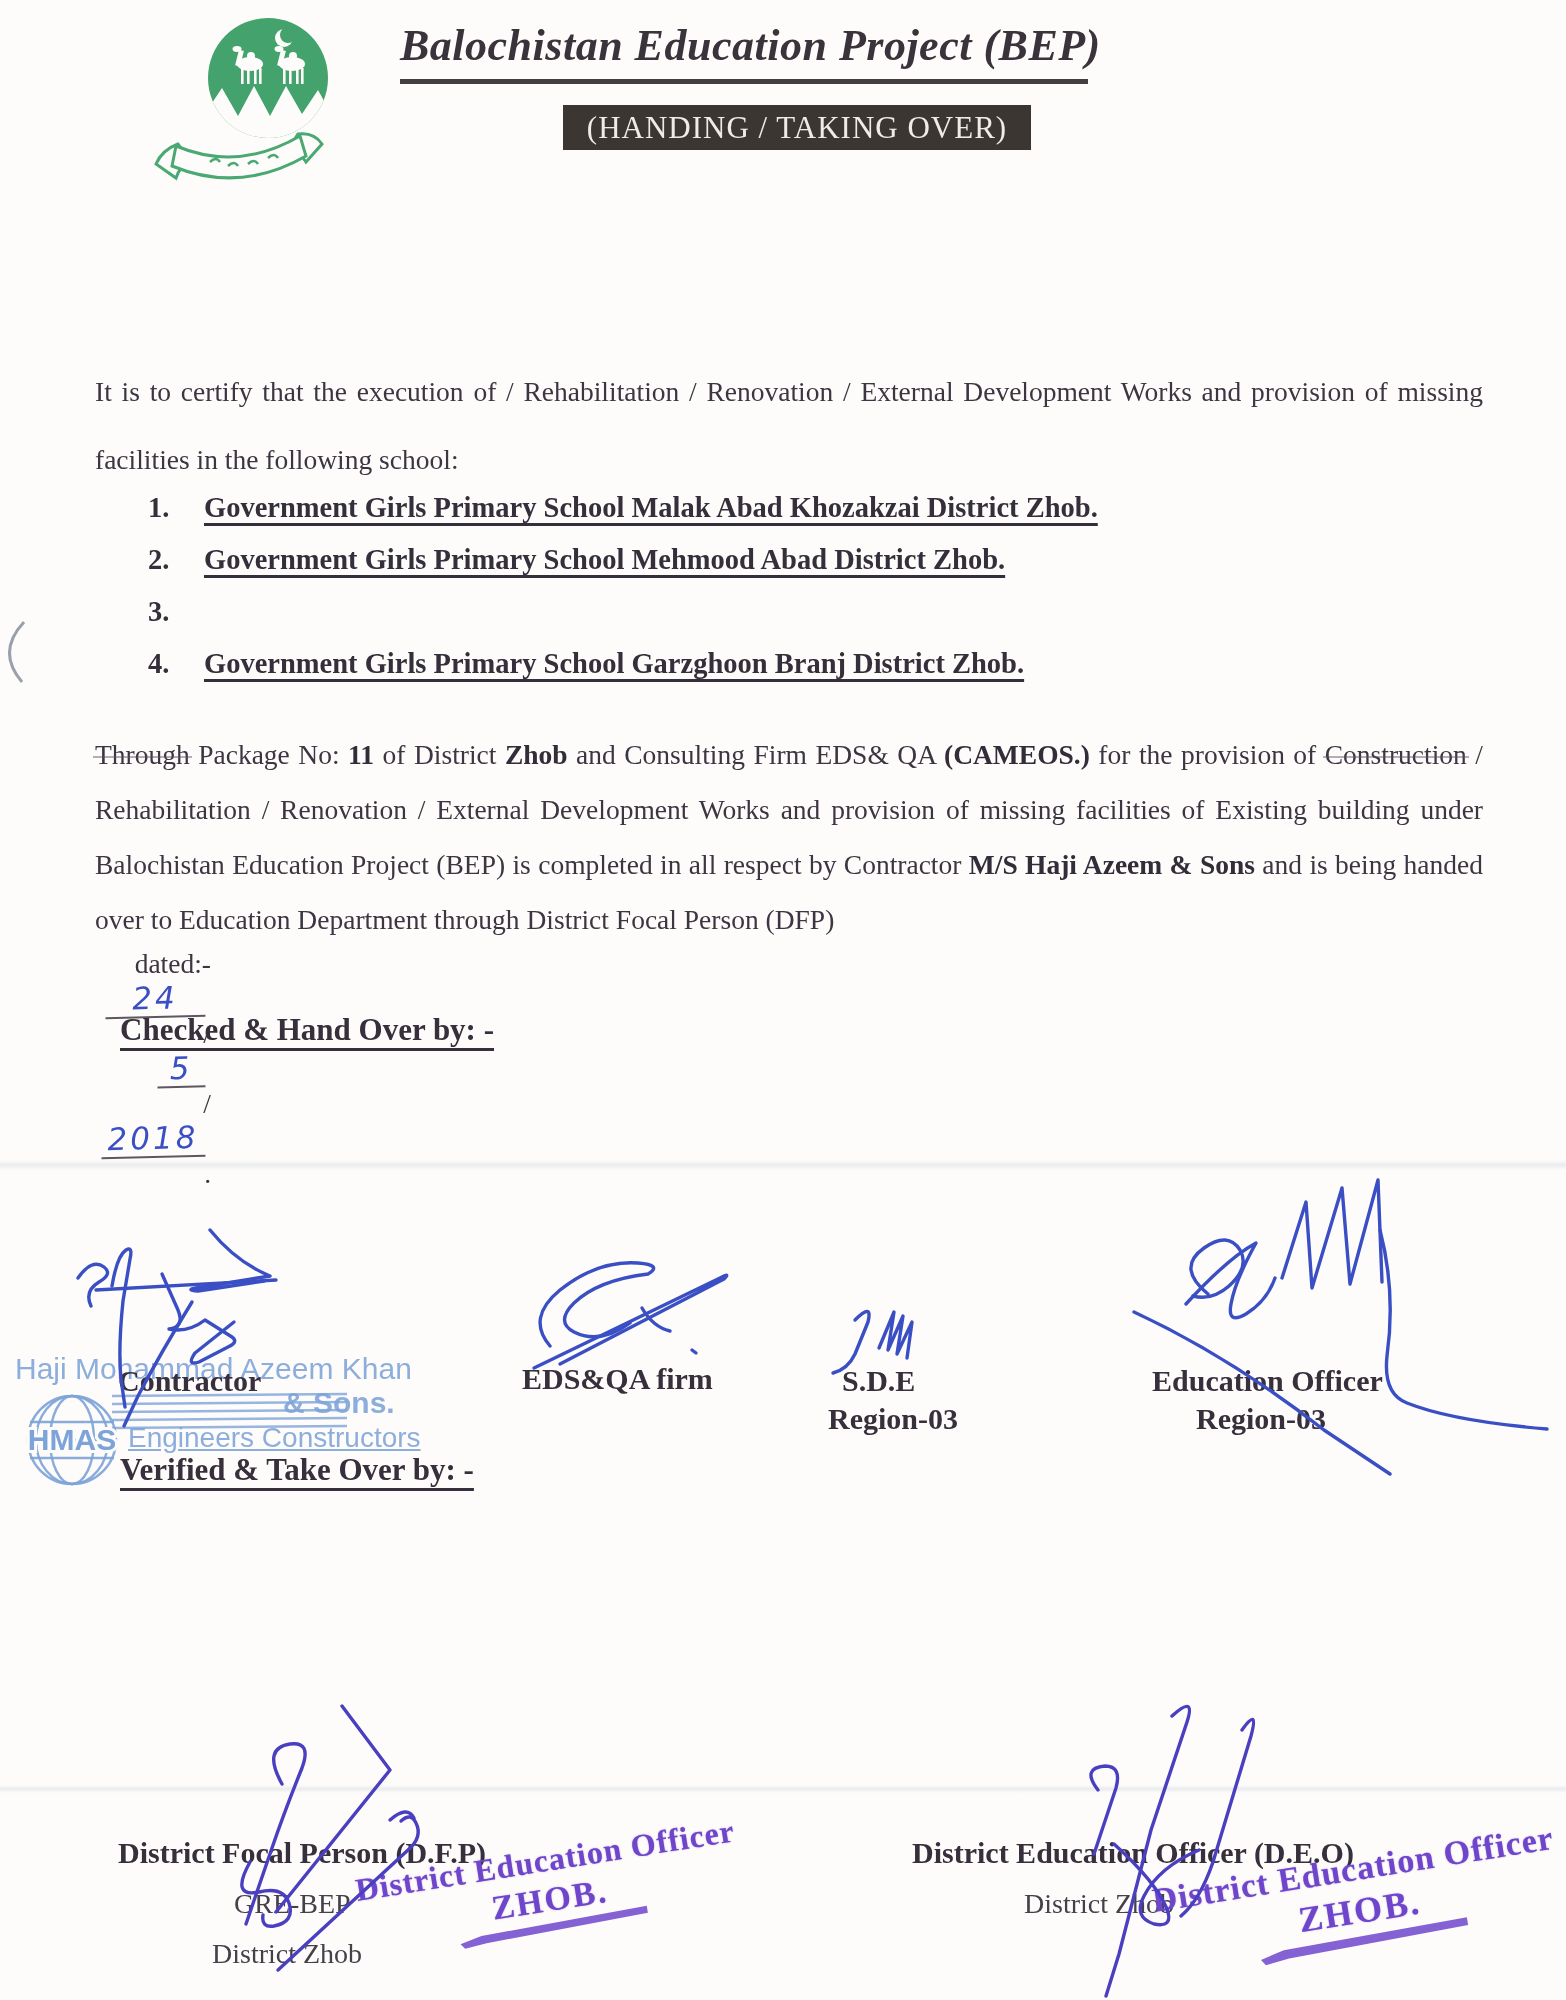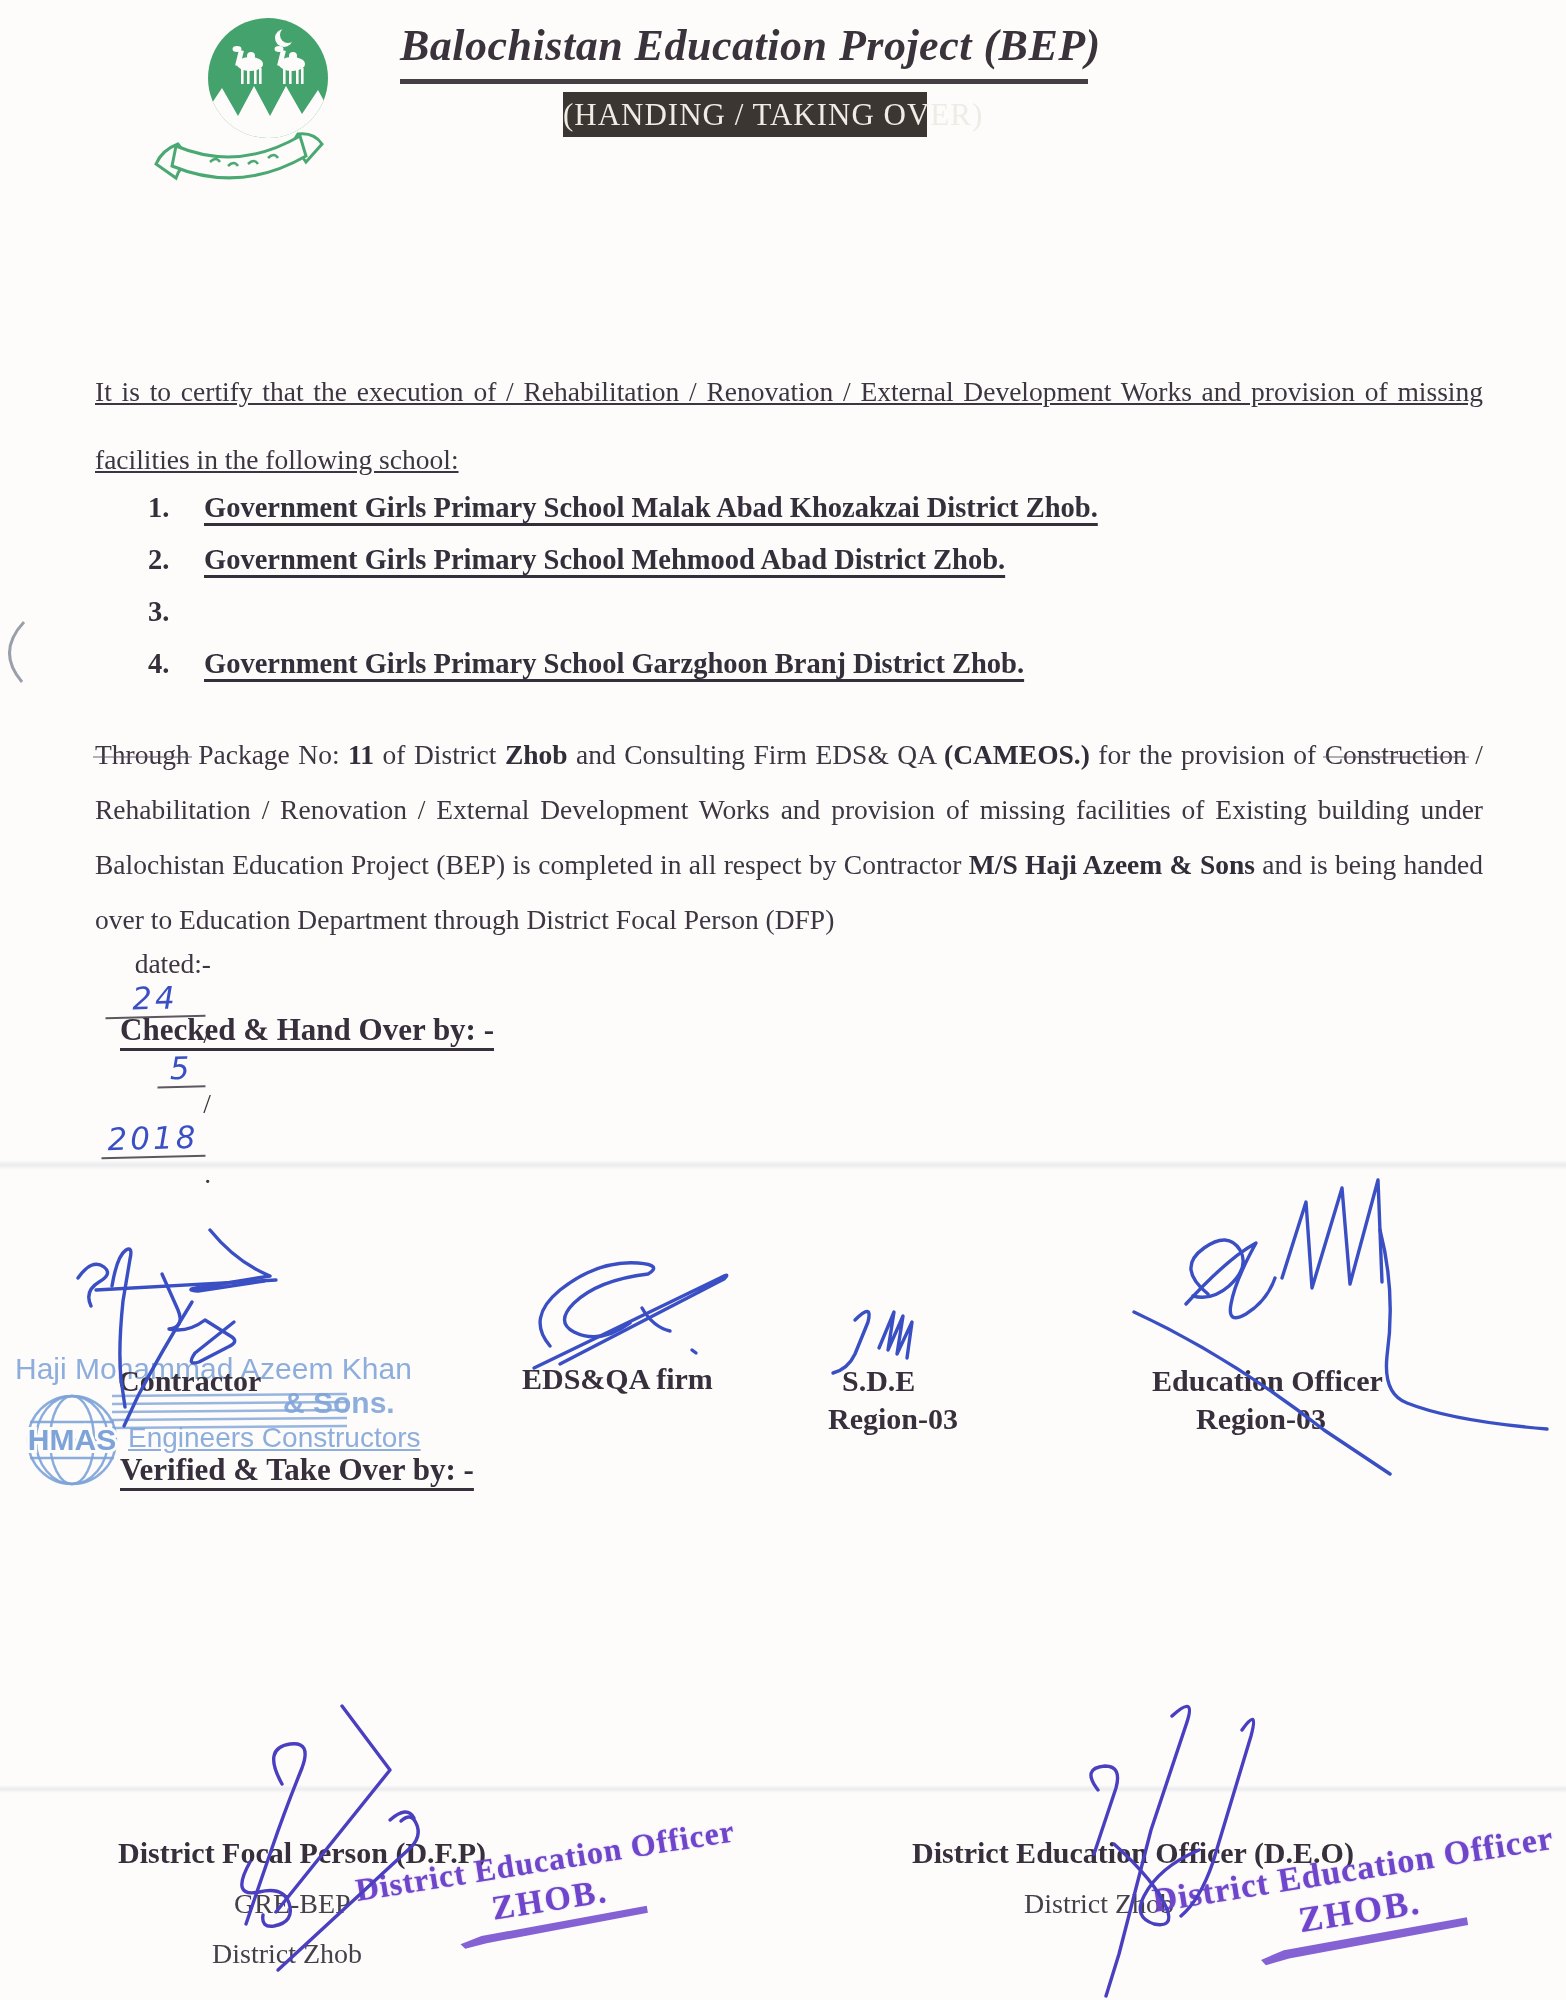--- a/index.html
+++ b/index.html
@@ -15,21 +15,21 @@
     border-bottom:5px solid #453e42;padding-bottom:8px;letter-spacing:.5px;
     white-space:nowrap;
   }
   .subtitle-bar{
     background:#3b3631;color:#efece6;text-align:center;
     font-size:31px;letter-spacing:1px;line-height:45px;height:45px;
     font-family:"Liberation Serif",serif;white-space:nowrap;
   }
   
   .para{font-size:27.5px;text-align:justify;width:1388px;color:#3d3542;}
-  .p1{line-height:68px;text-decoration:underline;}
+  .p1{line-height:68px;}
   .p2{line-height:55px;}
   .b{font-weight:bold;color:#332c39;}
   .strike-artifact{position:relative;}
   .strike-artifact::after{
     content:"";position:absolute;left:-2px;right:-2px;top:55%;height:2px;
     background:rgba(90,80,100,.45);
   }
   .school-list{list-style:none;margin:0;padding:0;}
   .school-item{display:flex;gap:26px;margin-bottom:20px;font-size:28.5px;font-weight:bold;color:#352e3b;}
   .school-name{text-decoration:underline;text-decoration-thickness:2.5px;text-underline-offset:6px;}
@@ -116,21 +116,21 @@
         <path d="M28,130 Q90,156 152,120 L158,140 Q92,178 24,150 Z"></path>
       </g>
       <g stroke="#4aa973" stroke-width="2.5" fill="none">
         <path d="M62,146 q6,-6 10,0 M80,150 q6,-6 10,0 M100,148 q6,-6 10,0 M120,142 q6,-6 10,0"></path>
       </g>
     </svg>
   </div>
 
   <div class="abs doc-title" style="left:400px;top:20px;width:688px;">Balochistan Education Project (BEP)</div>
 
-  <div class="abs subtitle-bar" style="left:563px;top:92px;width:364px;">(HANDING / TAKING OVER)</div>
+  <div class="abs subtitle-bar" style="left:563px;top:105px;width:468px;">(HANDING / TAKING OVER)</div>
 
   <div class="abs para p1" style="left:95px;top:358px;">It is to certify that the execution of / Rehabilitation / Renovation / External Development Works and provision of missing facilities in the following school:</div>
 
   <ol class="abs school-list" style="left:148px;top:492px;">
     <li class="school-item">
       <span class="school-no">1.</span>
       <span class="school-name">Government Girls Primary School Malak Abad Khozakzai District Zhob.</span>
     </li>
     <li class="school-item">
       <span class="school-no">2.</span>

